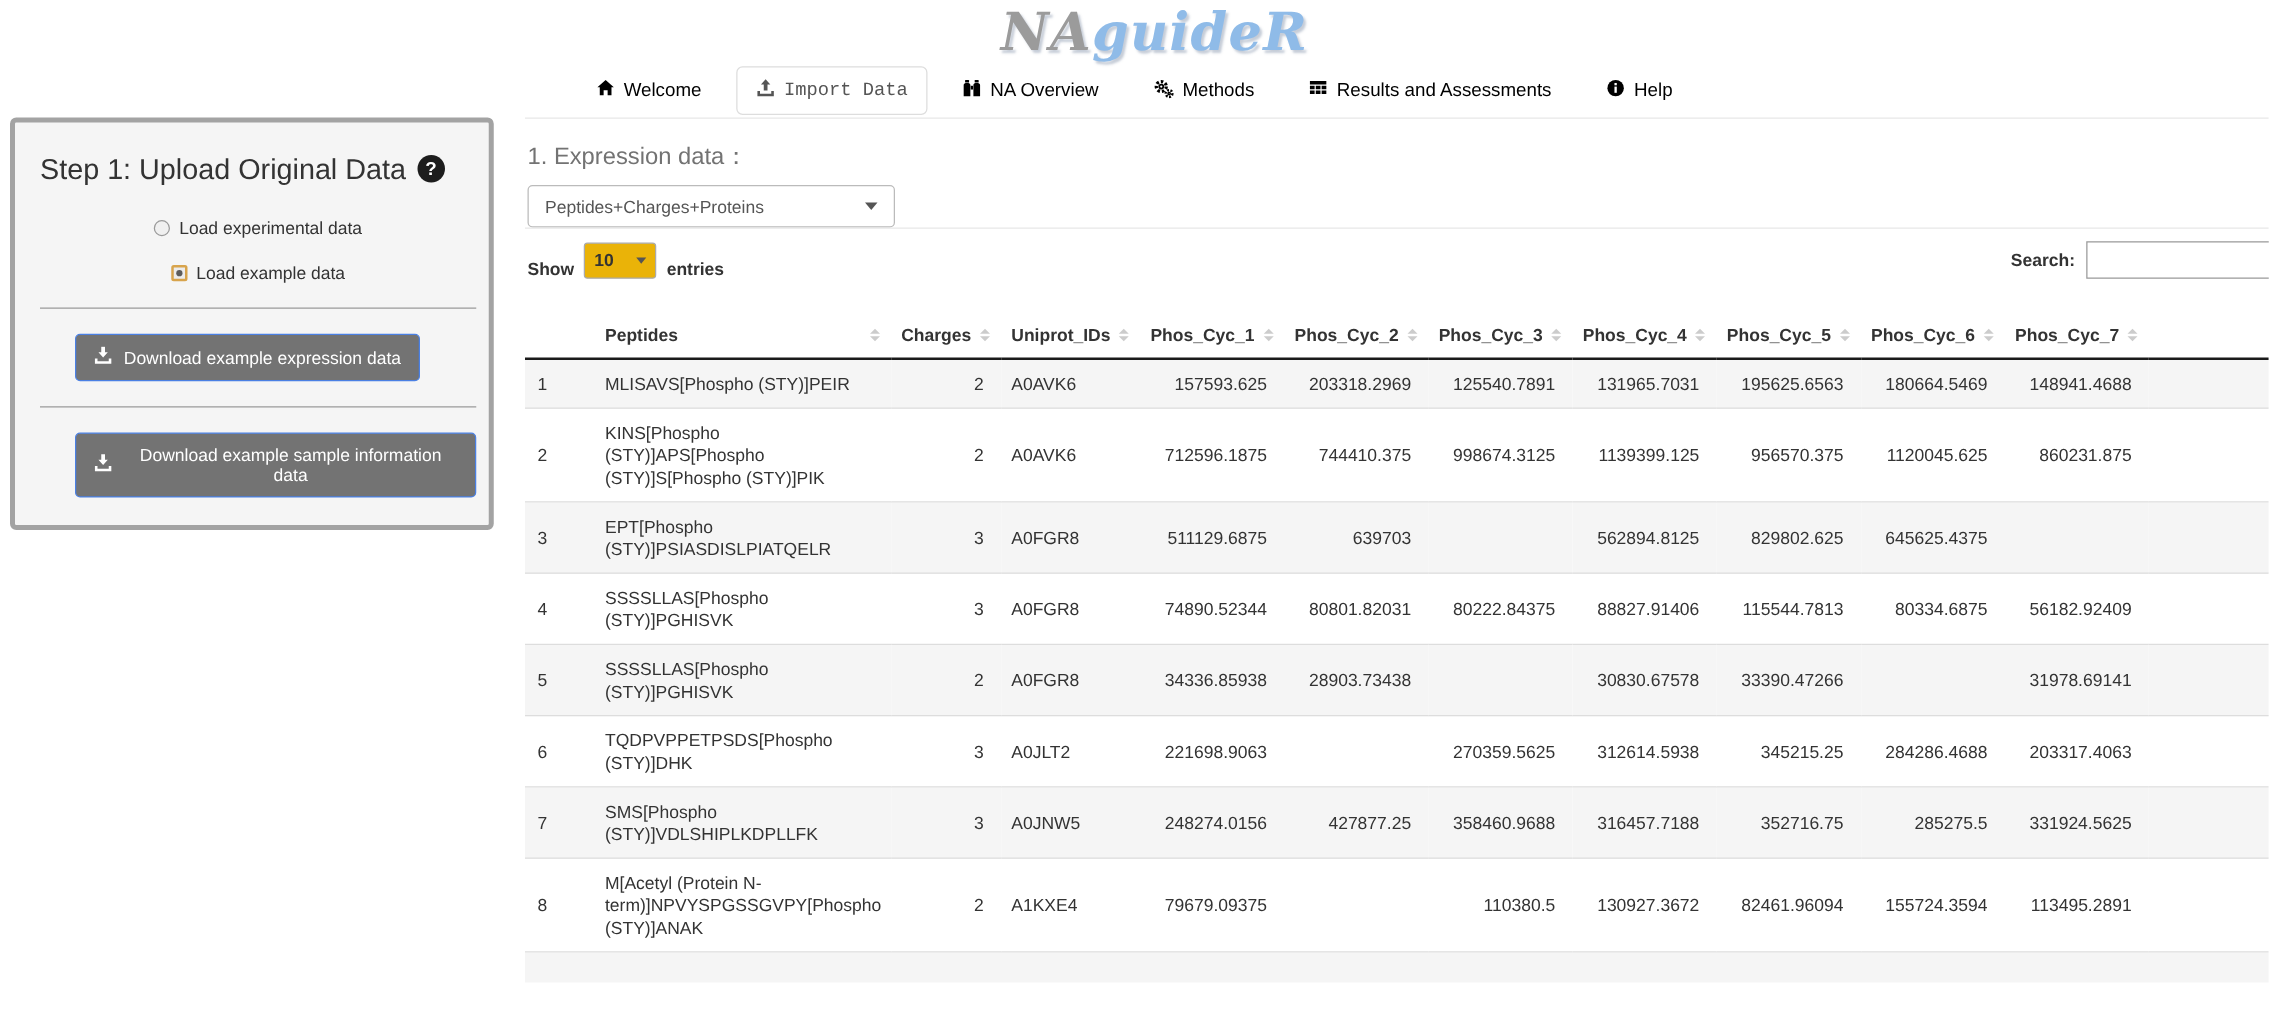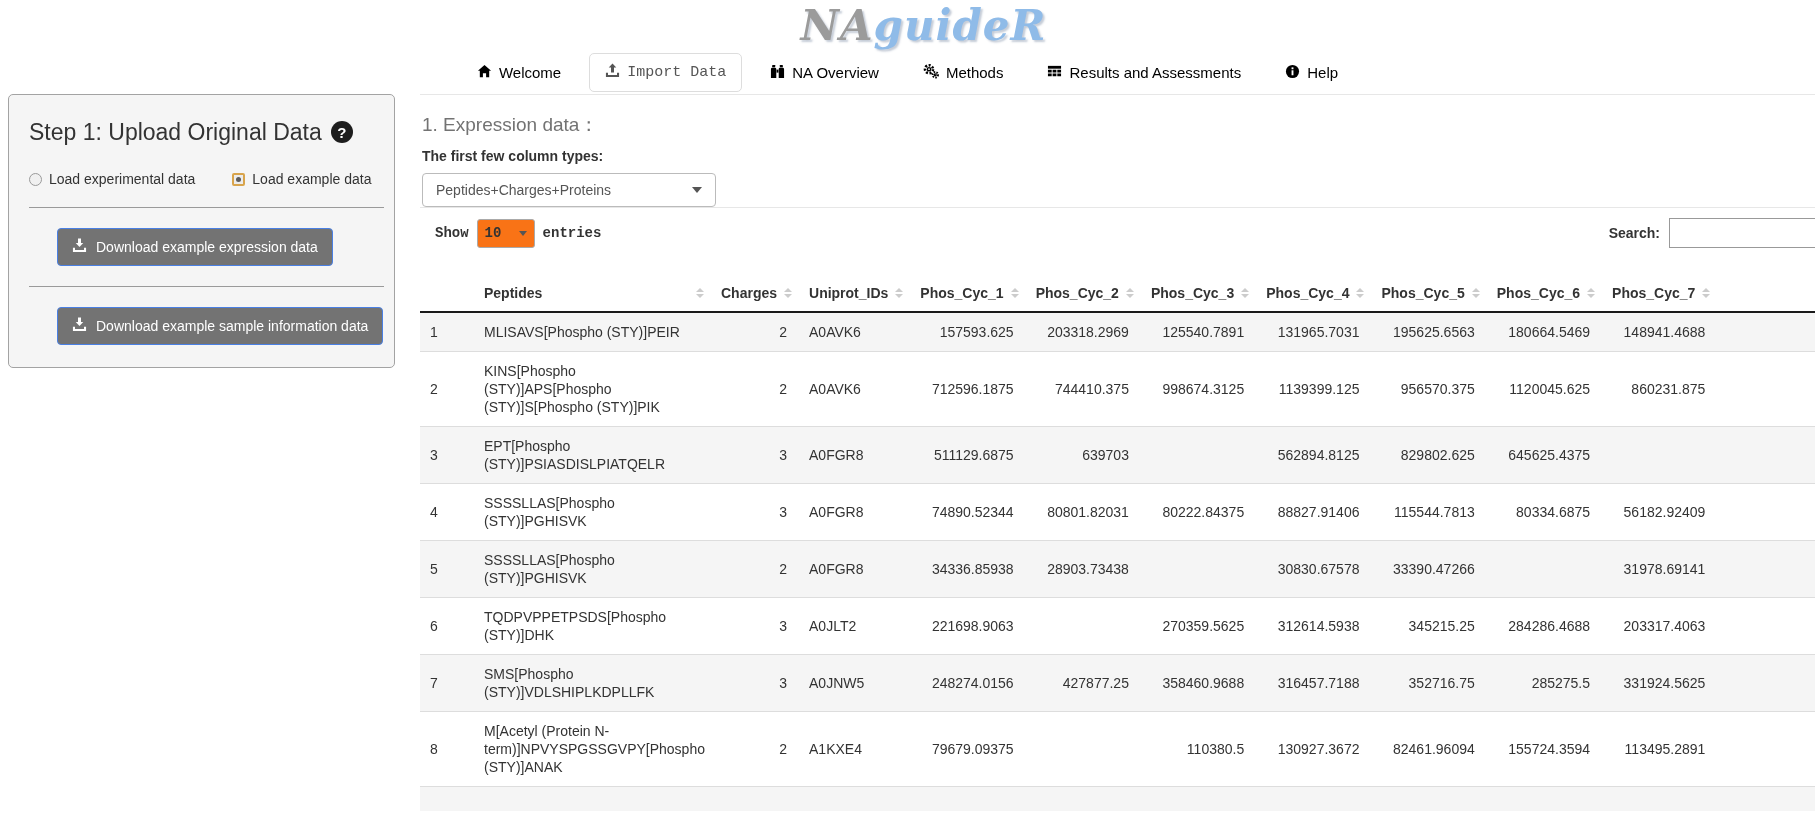--- a/index.html
+++ b/index.html
@@ -25,33 +25,33 @@
     color:#000000; font-size:15px; cursor:pointer;
     border:1px solid transparent; border-radius:5px; line-height:1;
   }
   .nav-item.active { color:#555; background:#fff; border-color:#ddd;font-family:Liberation Mono, monospace; }
   .nav-item svg { flex:none; }
   
   .content { display:flex; align-items:flex-start; padding-left:8px; margin-top:2px; }
   
   .sidebar {
     flex:none; width:387px; background:#f5f5f5;
-    border:1px solid #a3a3a3; border-radius:5px;
+    border:4px solid #a3a3a3; border-radius:5px;
     padding:24px 10px 22px 20px;
   }
   .sidebar h2 {
     margin:0 0 26px 0; font-size:23px; font-weight:normal; color:#333;
     display:flex; align-items:center; gap:9px; line-height:1.15;
   }
   .q-icon {
     flex:none; width:22px; height:22px; border-radius:50%; background:#1d1d1d;
     color:#fff; font-size:15px; font-weight:bold; display:inline-flex;
     align-items:center; justify-content:center; cursor:pointer;
   }
-  .radio-row { display:flex; align-items:center; gap:37px; margin-bottom:4px; }
+  .radio-row { display:flex; align-items:center; gap:20px; margin-bottom:4px;flex-direction:column; }
   .radio-opt { display:flex; align-items:center; gap:7px; cursor:pointer; color:#333; }
   .radio { flex:none; width:13px; height:13px; border:1px solid #9a9a9a; border-radius:50%; background:#f0f0f0; display:inline-block; position:relative; }
   .radio.checked { border-radius:2px; border:2px solid #d8a44c; background:#ececec; }
   .radio.checked::after { content:""; position:absolute; left:2px; top:2px; right:2px; bottom:2px; border-radius:50%; background:#5c5c5c; }
   .sidebar hr { border:none; border-top:1px solid #9a9a9a; margin:20px 0; }
   .btn-dl {
     display:inline-flex; align-items:center; gap:9px;
     background:#737373; border:1px solid #4a80e4; border-radius:4px;
     color:#fff; font-size:14px; padding:9px 14px; cursor:pointer;
     font-family:inherit;
@@ -65,25 +65,25 @@
   .col-types-label { font-weight:bold; font-size:14px; margin:0 0 9px 2px; }
   .fake-select {
     width:294px; height:34px; border:1px solid #bbb; border-radius:4px; background:#fff;
     display:flex; align-items:center; justify-content:space-between;
     padding:0 13px; color:#555; cursor:pointer; margin-left:2px;
   }
   .caret-down { width:0; height:0; border-left:5px solid transparent; border-right:5px solid transparent; border-top:6px solid #555; }
   .mid-rule { margin-top:40px; }
   
   .dt-controls { display:flex; justify-content:space-between; align-items:center; margin:10px 0 0 0; }
-  .show-control { display:flex; align-items:center; gap:8px; font-weight:bold; color:#333; margin-left:15px;font-family:Liberation Mono, monospace; }
+  .show-control { display:flex; align-items:flex-end; gap:8px; font-weight:bold; color:#333; margin-left:2px; }
   .len-select {
     display:inline-flex; align-items:center; justify-content:space-between;
     width:58px; height:29px; border:1px solid #aaa; border-radius:3px;
-    background:#f97316; padding:0 7px; font-weight:bold; color:#333; cursor:pointer;
+    background:#eab308; padding:0 7px; font-weight:bold; color:#333; cursor:pointer;
   }
   .len-select .caret-down { border-top-width:5px; border-left-width:4px; border-right-width:4px; }
   .search-control { display:flex; align-items:center; gap:9px; font-weight:bold; margin-right:-28px; }
   .search-control input {
     width:174px; height:30px; border:1px solid #999; border-radius:0;
     padding:0 6px; font-size:14px; font-family:inherit;
   }
   
   table.dt { width:100%; border-collapse:collapse; margin-top:27px; font-size:14px; color:#333; }
   table.dt th {
@@ -192,21 +192,20 @@
             <path d="M6.4 0.5h3.2v4.7H12L8 9.5 4 5.2h2.4z"></path>
             <path d="M1 10.5h2.2v2.3h9.6v-2.3H15V15H1z"></path>
           </svg></span>
       <span>Download example sample information data</span>
     </button>
   </aside>
 
   <main class="main">
     <hr class="light top-rule">
     <h3 class="section-title">1. Expression data：</h3>
-    <div class="col-types-label">The first few column types:</div>
     <div class="fake-select">
       <span>Peptides+Charges+Proteins</span>
       <span class="caret-down"></span>
     </div>
 
     <hr class="light mid-rule">
 
     <div class="dt-controls">
       <div class="show-control">
         <span>Show</span>

